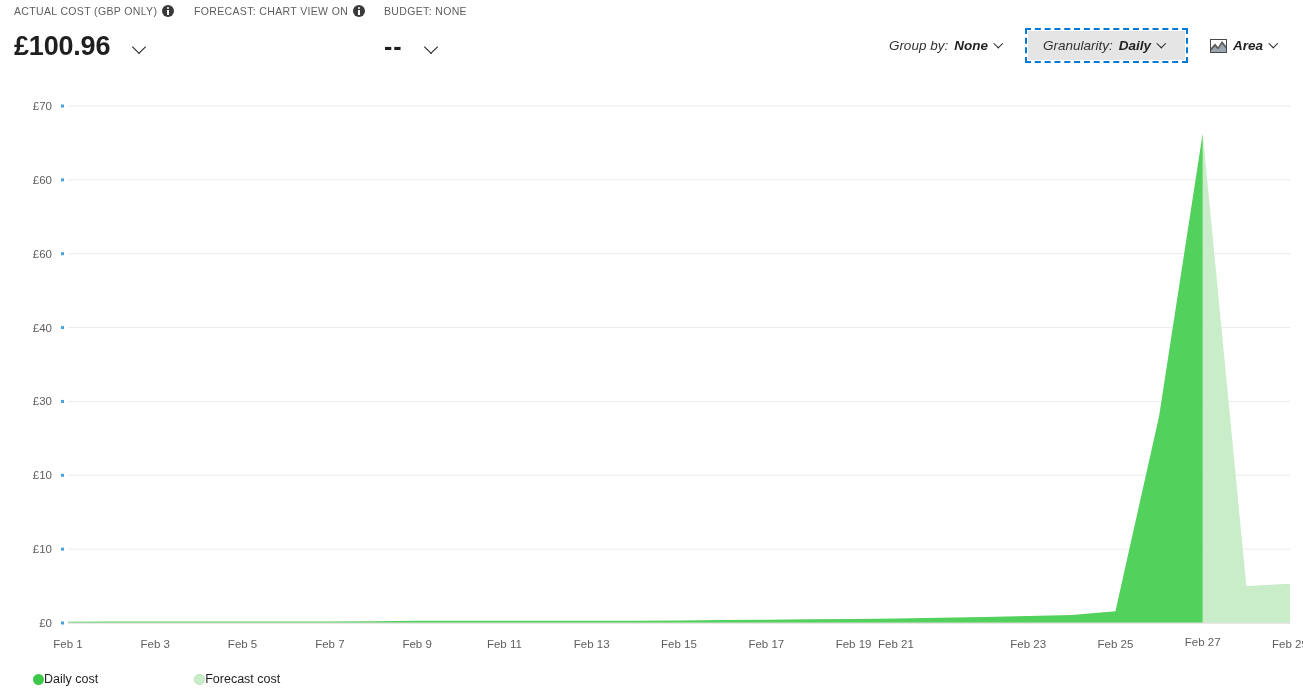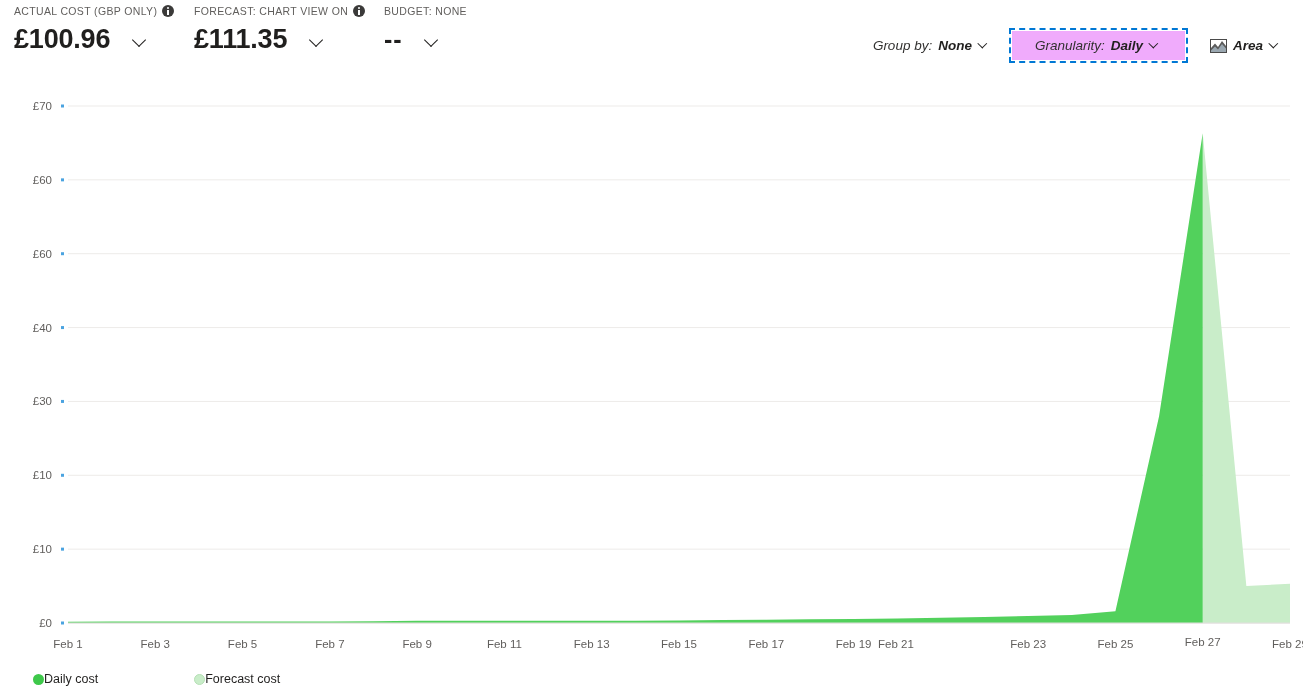--- a/index.html
+++ b/index.html
@@ -71,21 +71,21 @@
     position: absolute;
     left: 5px; top: 5.2px;
     width: 2px; height: 5px;
     background: #fff;
   }
 
   .metric-value-row {
     display: flex;
     align-items: center;
     gap: 22px;
-    margin-top: 5px;
+    margin-top: 12px;
     cursor: pointer;
   }
   .metric-value {
     font-size: 27px;
     font-weight: 600;
     color: #201f1e;
     line-height: 32px;
     letter-spacing: -.2px;
     white-space: nowrap;
   }
@@ -137,25 +137,25 @@
     color: #323130;
     padding: 5px 8px;
     white-space: nowrap;
     cursor: pointer;
     border: 1px solid transparent;
     line-height: 17px;
   }
   .ctrl .soft { color: #323130; font-weight: 400; }
   .ctrl .strong { font-weight: 700; color: #201f1e; }
   .ctrl-granularity {
-    background: #f0abfc;
+    background: #e5e5e5;
     outline: 2px dashed #0078d4;
     outline-offset: 1px;
     margin: 0 16px 0 12px;
-    padding: 5px 22px;
+    padding: 5px 14px;
   }
   .area-icon {
     display: inline-block;
     width: 17px;
     height: 14px;
     position: relative;
     border: 1px solid #4a4a4a;
     box-sizing: border-box;
     overflow: hidden;
     background: #fff;
@@ -234,24 +234,20 @@
       <div class="metric-value-row">
         <span class="metric-value">£100.96</span>
         <span class="chev big"></span>
       </div>
     </div>
 
     <div class="metric m-forecast">
       <div class="metric-label">
         <span>FORECAST: CHART VIEW ON</span>
         <span class="info-icon"></span>
-      </div>
-      <div class="metric-value-row">
-        <span class="metric-value">£111.35</span>
-        <span class="chev big"></span>
       </div>
     </div>
 
     <div class="metric m-budget">
       <div class="metric-label">
         <span>BUDGET: NONE</span>
       </div>
       <div class="metric-value-row">
         <span class="metric-value dashes">--</span>
         <span class="chev big"></span>

